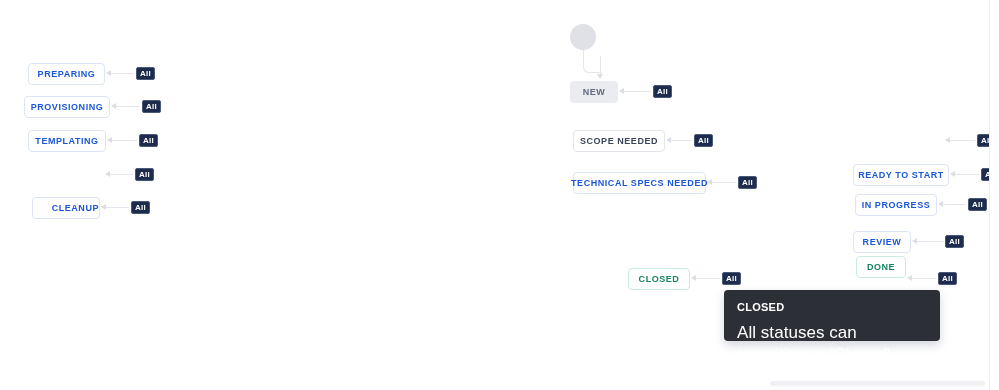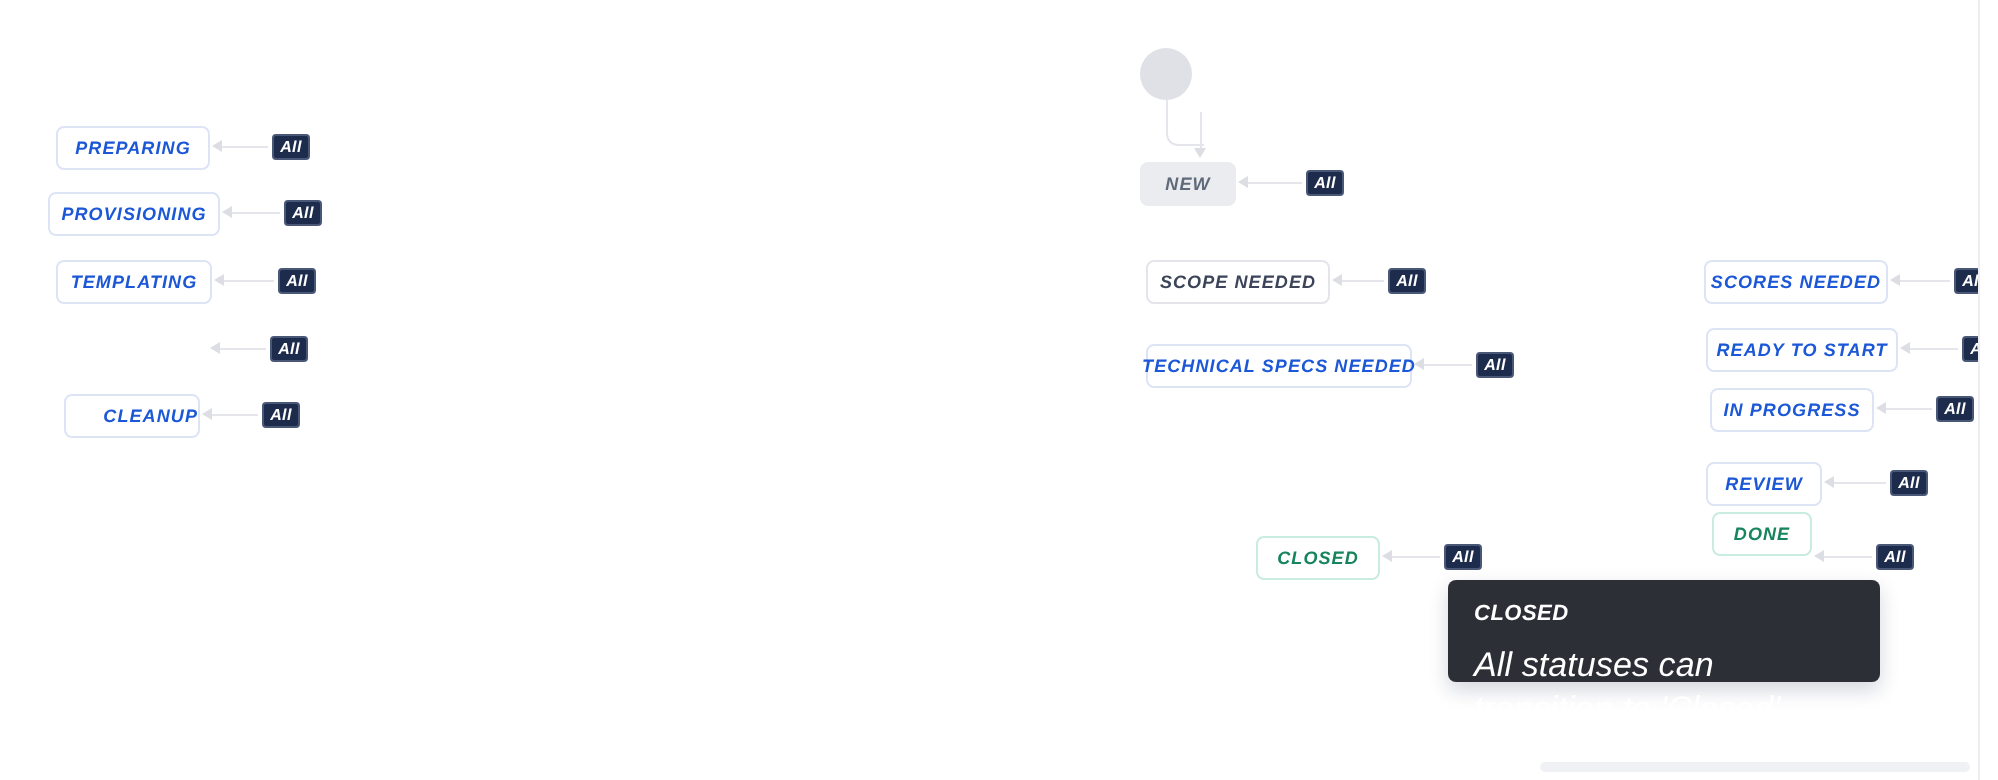--- a/index.html
+++ b/index.html
@@ -10,21 +10,20 @@
   body {
     font-family: "Liberation Sans", sans-serif;
     -webkit-font-smoothing: antialiased;
   }
   #canvas {
     position: relative;
     width: 999px;
     height: 390px;
     background: #ffffff;
     overflow: hidden;
-    font-style: italic;
   }
 
   
   .node {
     position: absolute;
     box-sizing: border-box;
     display: flex;
     align-items: center;
     justify-content: center;
     height: 22px;
@@ -239,23 +238,20 @@
   <div class="node blue" style="left:573px; top:172px; width:133px;">
     <span>TECHNICAL SPECS NEEDED</span>
   </div>
   <div class="node grey" style="left:573px; top:130px; width:92px;">
     <span>SCOPE NEEDED</span>
   </div>
   <div class="node green" style="left:628px; top:268px; width:62px;">
     <span>CLOSED</span>
   </div>
 
-  <div class="node blue" style="left:852px; top:130px; width:92px;">
-    <span>SCORES NEEDED</span>
-  </div>
   <div class="node blue" style="left:853px; top:164px; width:96px;">
     <span>READY TO START</span>
   </div>
   <div class="node blue" style="left:855px; top:194px; width:82px;">
     <span>IN PROGRESS</span>
   </div>
   <div class="node blue" style="left:853px; top:231px; width:58px;">
     <span>REVIEW</span>
   </div>
   <div class="node green" style="left:856px; top:256px; width:50px;">

